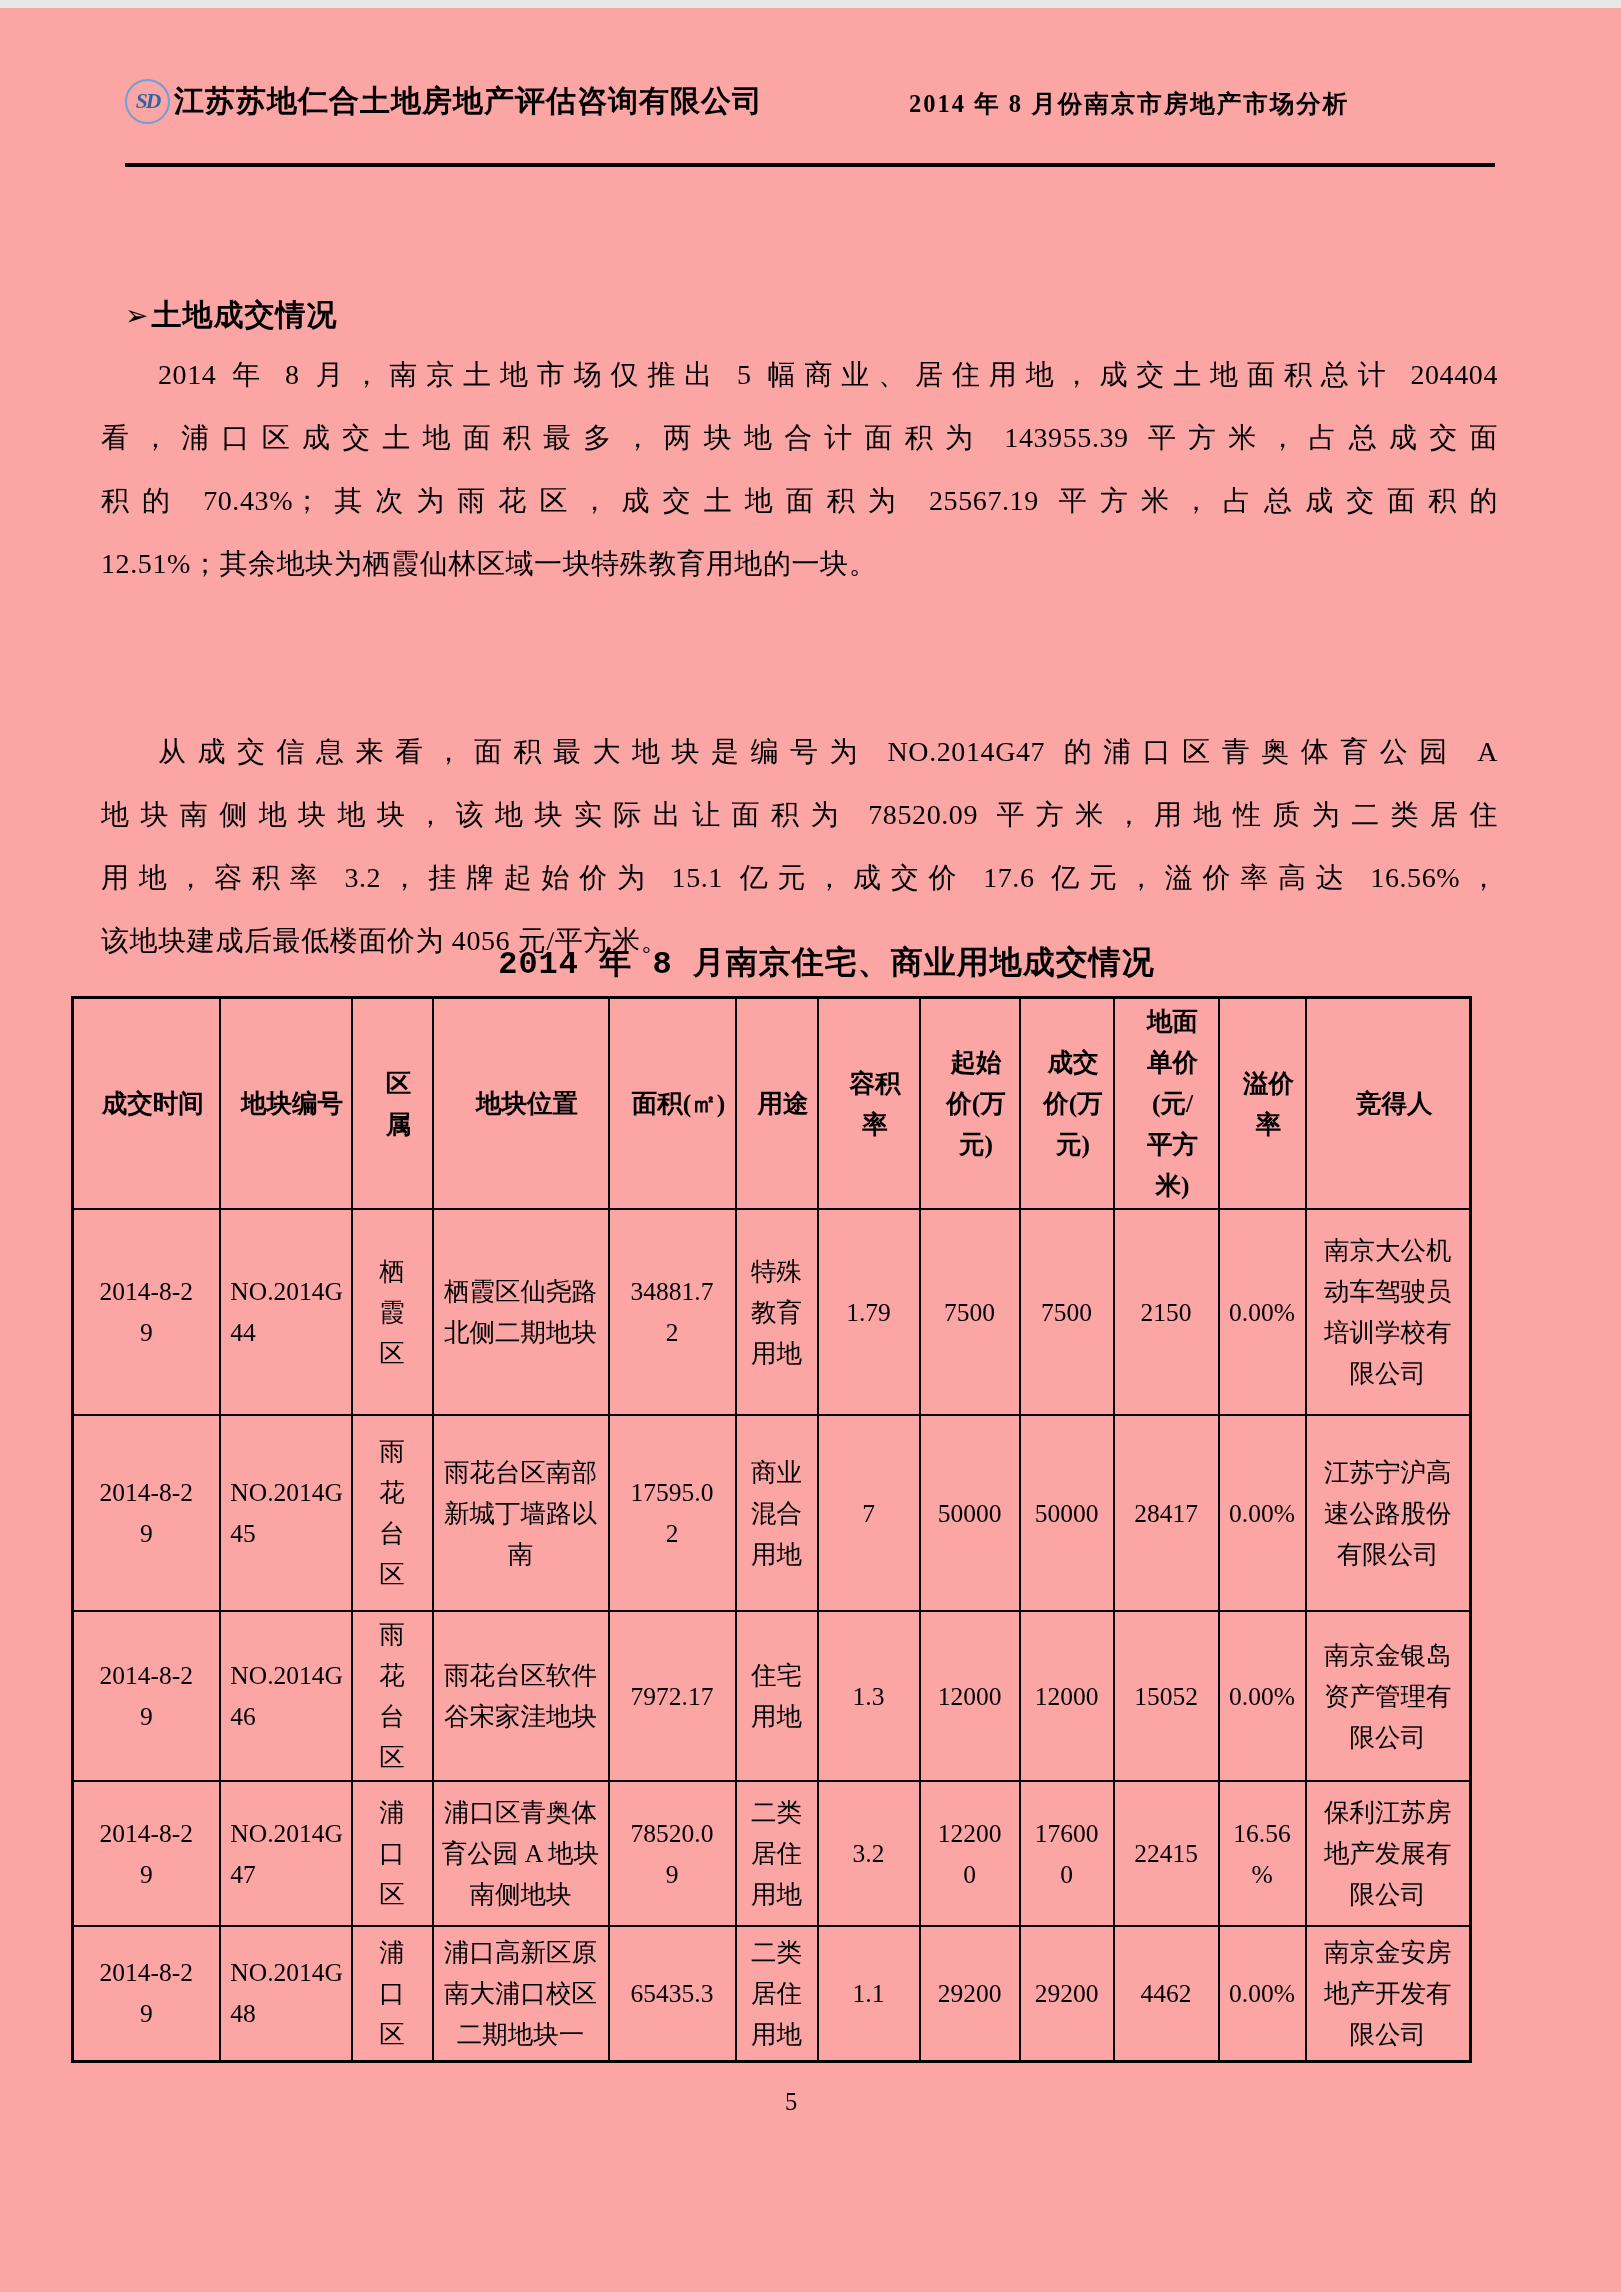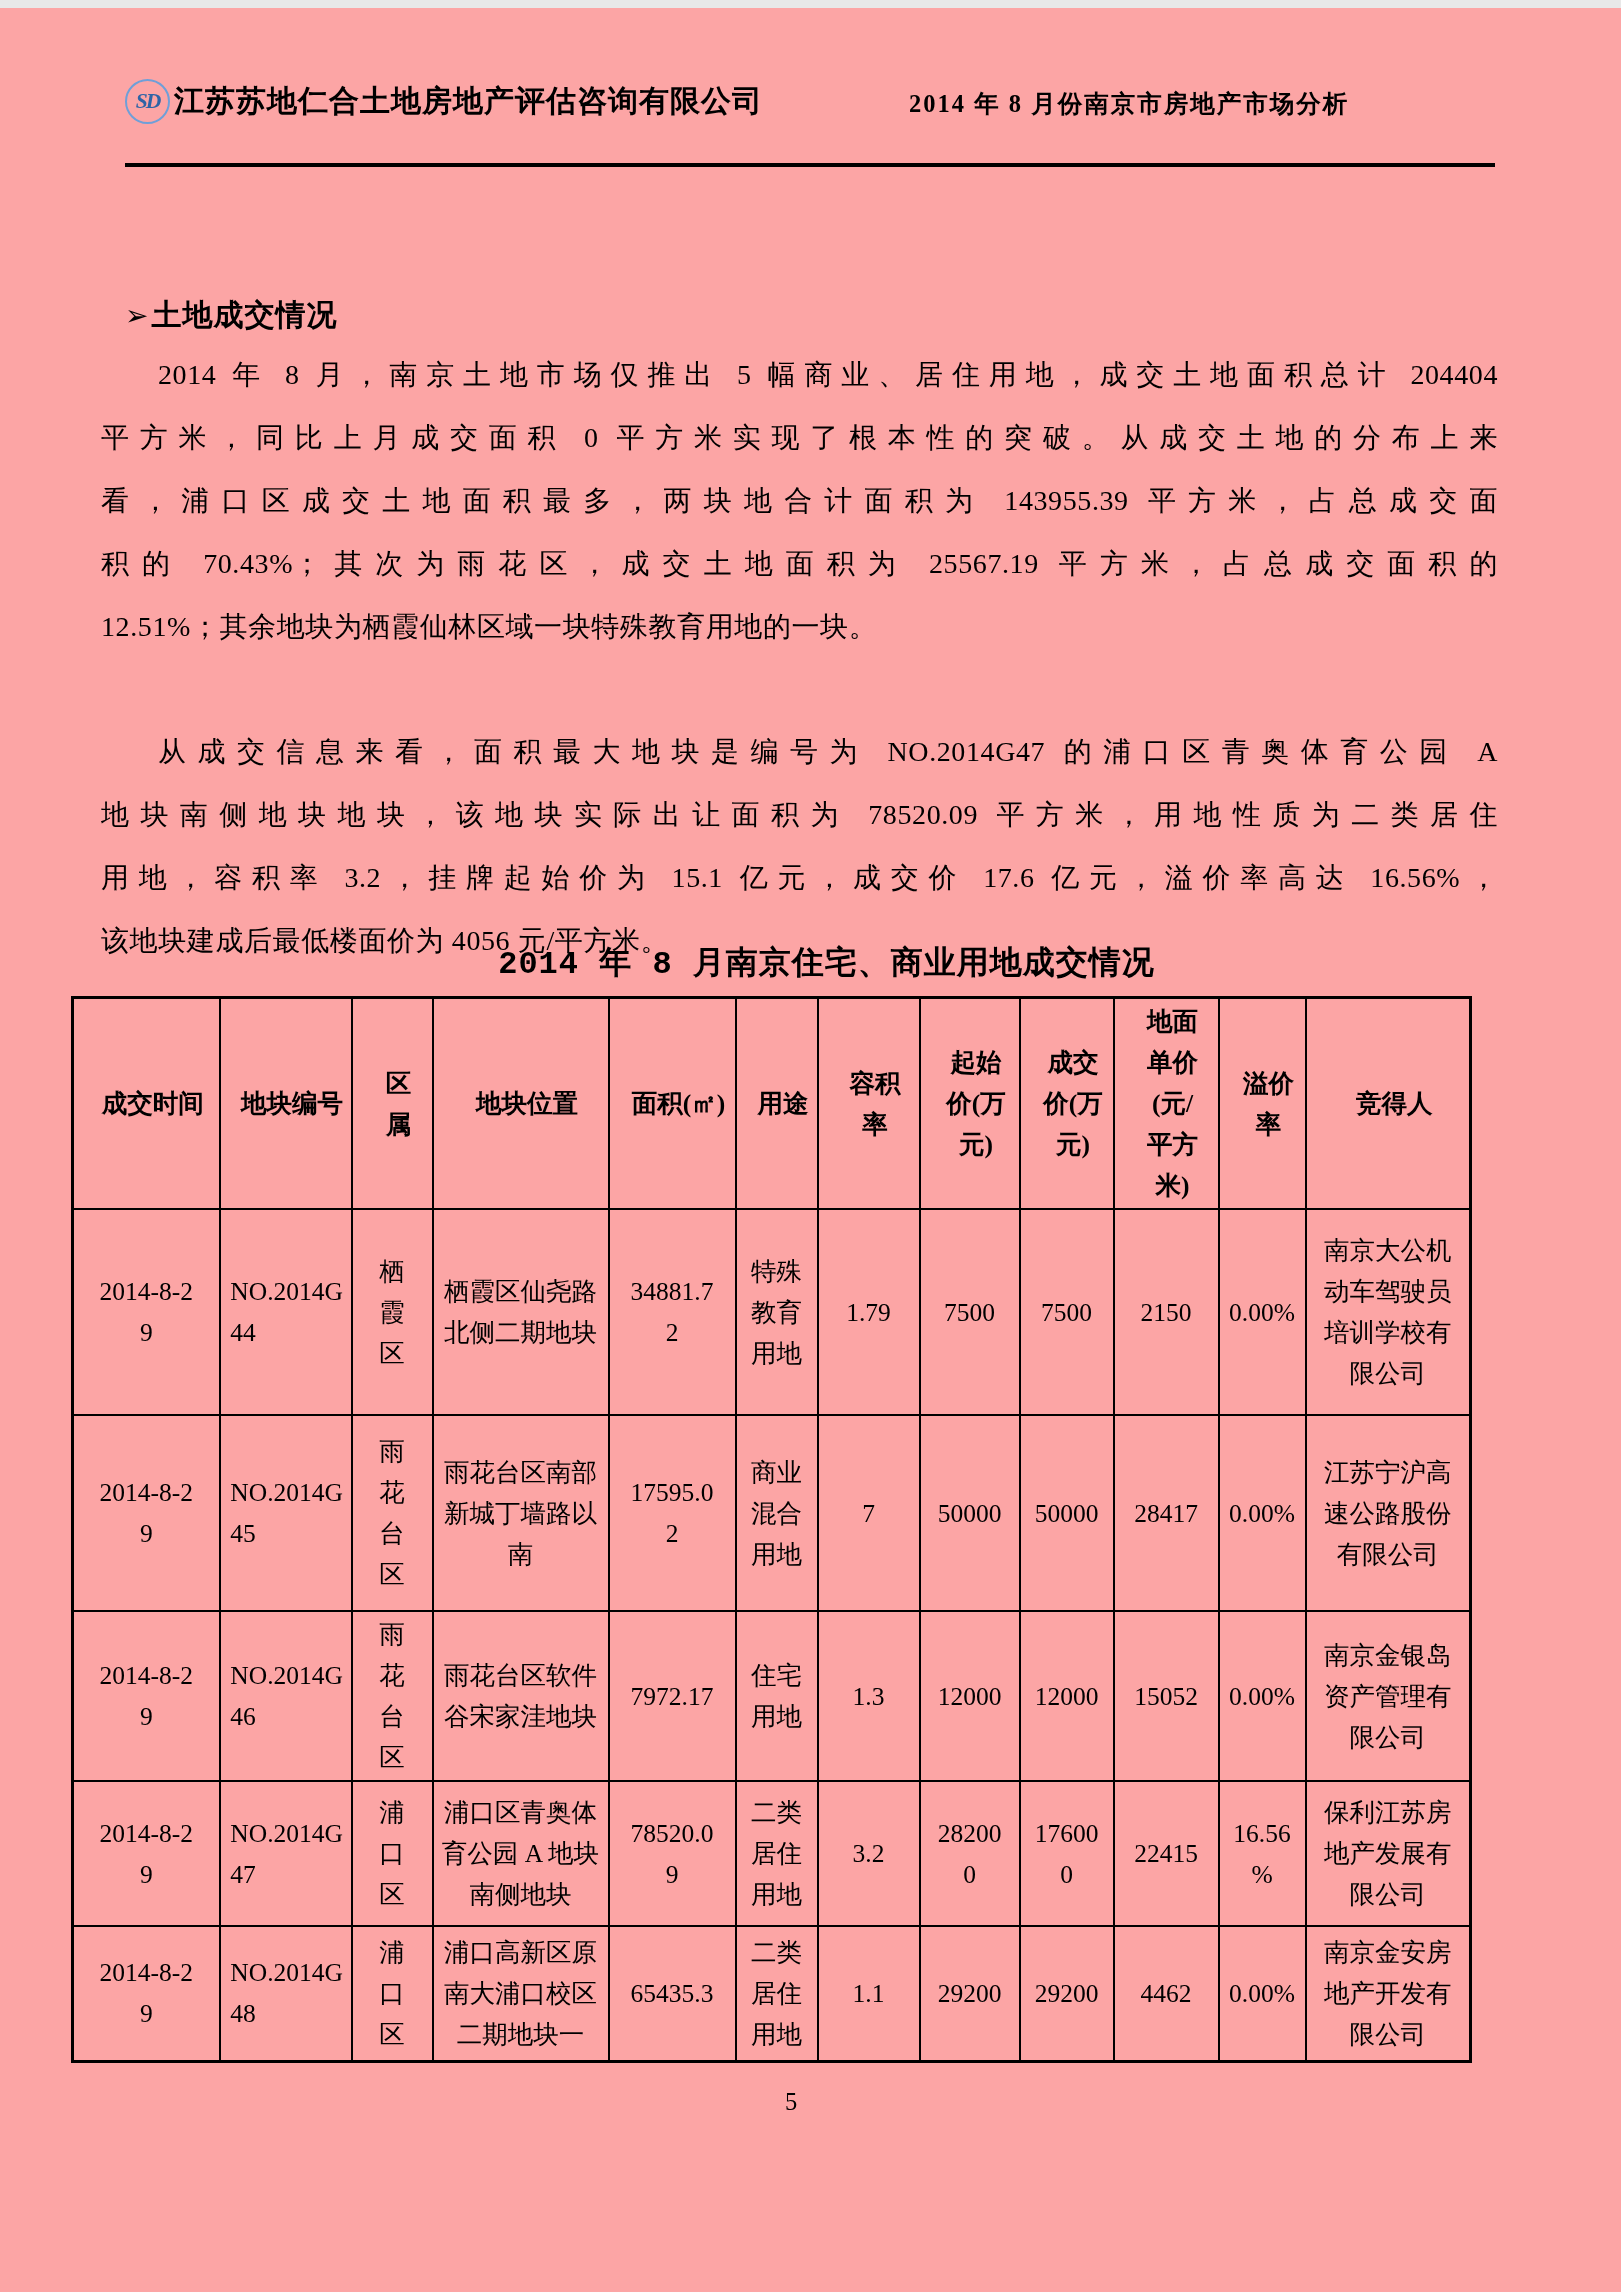--- a/index.html
+++ b/index.html
@@ -78,21 +78,20 @@
     <span class="report-title">2014 年 8 月份南京市房地产市场分析</span>
   </div>
   <div class="header-rule"></div>
 
   <div class="section-heading">
     <span class="bullet">➢</span><span>土地成交情况</span>
   </div>
 
   <div class="para" id="para1">
     <div class="line indent fill">2014 年 8 月，南京土地市场仅推出 5 幅商业、居住用地，成交土地面积总计 204404</div>
-    <div class="line fill">平方米，同比上月成交面积 0 平方米实现了根本性的突破。从成交土地的分布上来</div>
     <div class="line fill">看，浦口区成交土地面积最多，两块地合计面积为 143955.39 平方米，占总成交面</div>
     <div class="line fill">积的 70.43%；其次为雨花区，成交土地面积为 25567.19 平方米，占总成交面积的</div>
     <div class="line">12.51%；其余地块为栖霞仙林区域一块特殊教育用地的一块。</div>
   </div>
 
   <div class="para" id="para2">
     <div class="line indent fill">从成交信息来看，面积最大地块是编号为 NO.2014G47 的浦口区青奥体育公园 A</div>
     <div class="line fill">地块南侧地块地块，该地块实际出让面积为 78520.09 平方米，用地性质为二类居住</div>
     <div class="line fill">用地，容积率 3.2，挂牌起始价为 15.1 亿元，成交价 17.6 亿元，溢价率高达 16.56%，</div>
     <div class="line">该地块建成后最低楼面价为 4056 元/平方米。</div>
@@ -227,21 +226,21 @@
 区</td>
         <td>浦口区青奥体
 育公园 A 地块
 南侧地块</td>
         <td>78520.0
 9</td>
         <td>二类
 居住
 用地</td>
         <td>3.2</td>
-        <td>28200
+        <td>12200
 0</td>
         <td>17600
 0</td>
         <td>22415</td>
         <td>16.56
 %</td>
         <td>保利江苏房
 地产发展有
 限公司</td>
       </tr>

